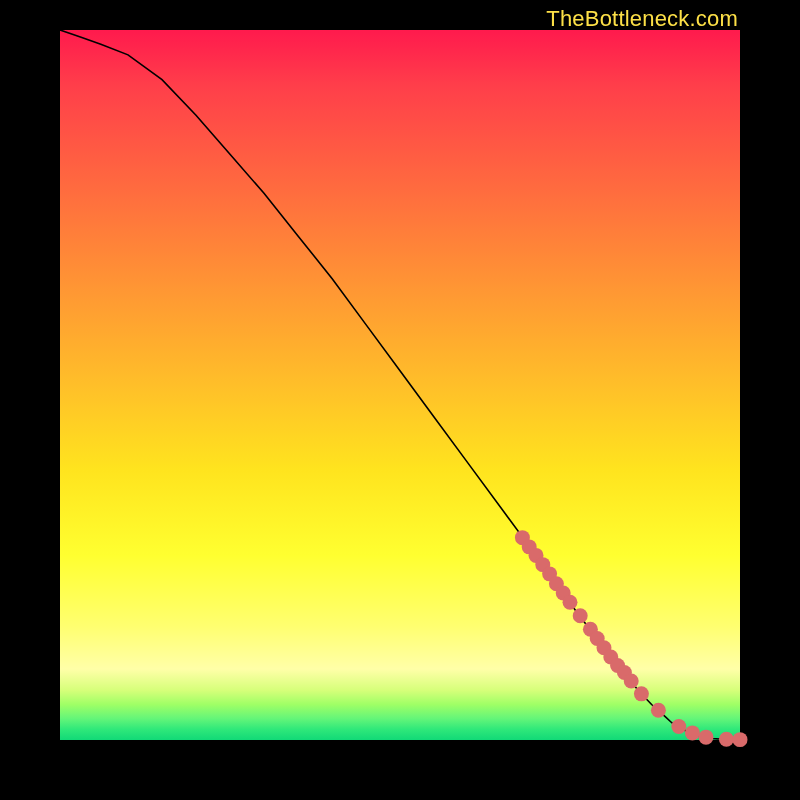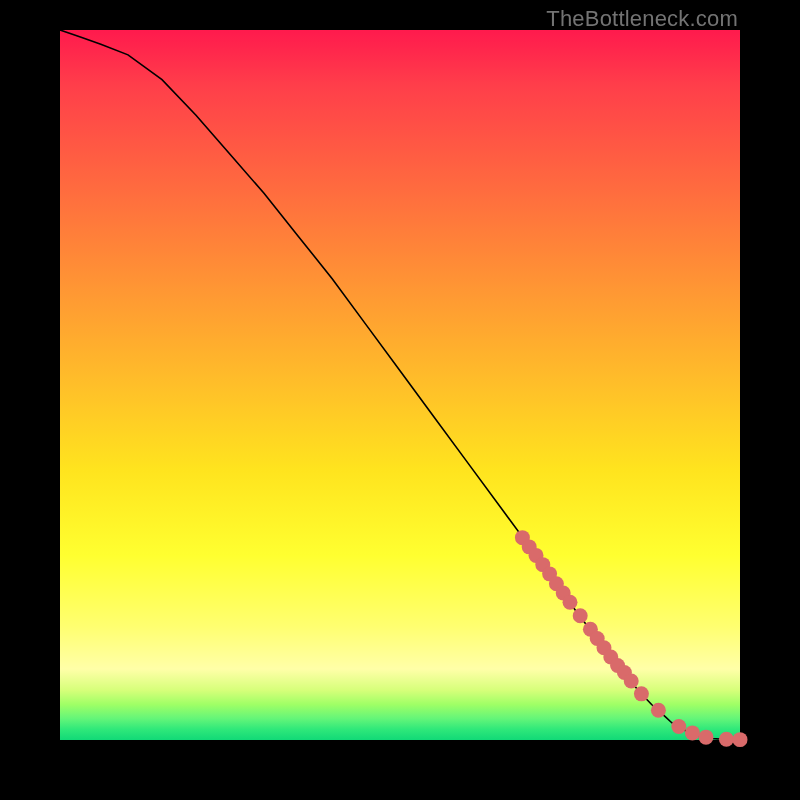--- a/index.html
+++ b/index.html
@@ -32,21 +32,21 @@
       #9fff66 95%,
       #63f579 97%,
       #2fe87a 98.5%,
       #11d977 100%
     );
   }
   .watermark {
     position: absolute;
     right: 62px;
     top: 6px;
-    color: #737373;
+    color: #fde047;
     font-size: 22px;
     font-weight: 400;
     letter-spacing: 0.2px;
     user-select: none;
   }
   svg.overlay {
     position: absolute;
     left: 60px;
     top: 30px;
     width: 680px;

